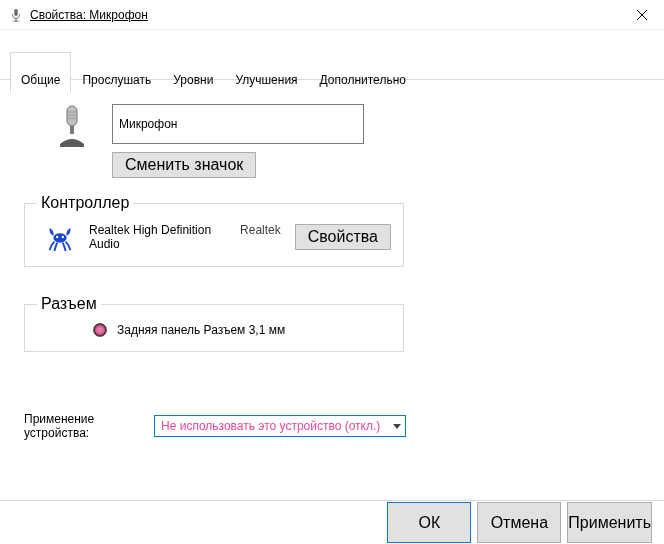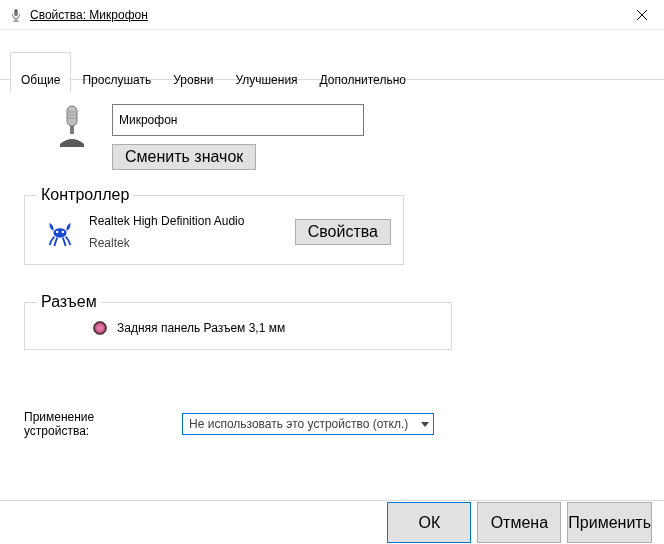--- a/index.html
+++ b/index.html
@@ -52,21 +52,21 @@
   .device-row {
     display: flex;
     gap: 22px;
     align-items: flex-start;
     margin: 8px 0 16px 30px;
   }
   .device-icon { width: 36px; height: 40px; }
   .name-col { display:flex; flex-direction:column; gap:8px; align-items:flex-start; }
   .name-input {
     width: 252px;
-    height: 32px;
+    height: 40px;
     border: 1px solid #7a7a7a;
     padding: 2px 6px;
     font-family: inherit;
     font-size: 12px;
   }
   .btn {
     background: #e1e1e1;
     border: 1px solid #adadad;
     padding: 3px 12px;
     font-family: inherit;
@@ -85,21 +85,21 @@
     padding: 0 4px;
     font-size: 16px;
   }
   .controller-row {
     display: flex;
     align-items: center;
     gap: 14px;
     padding-left: 8px;
   }
   .crab-icon { width: 30px; height: 30px; flex: 0 0 30px; }
-  .controller-txt { flex: 1; display:flex; flex-direction:column; gap:8px; }
+  .controller-txt { flex: 1; display:flex; flex-direction:row; gap:2px; }
   .controller-link { color: #404040; }
   .jack-row {
     display:flex; align-items:center; gap:10px; padding-left: 56px;
   }
   .jack-icon {
     width: 14px; height: 14px; border-radius: 50%;
     background: radial-gradient(circle at 50% 50%, #e38bb0 0%, #d95f94 50%, #8a3557 70%, #000 72%);
     border: 1px solid #555;
     box-shadow: inset 0 0 2px #000;
   }
@@ -108,23 +108,22 @@
     margin-top: 60px;
     padding-left: 0;
   }
   .usage-label { width: 100px; }
   .usage-select {
     width: 252px;
     height: 22px;
     border: 1px solid #0078d7;
     display:flex; align-items:center; justify-content:space-between;
     padding: 0 4px 0 6px;
-    color: #404040;
+    color: #ec4899;
     background: #fff;
-    margin-left: 28px;
   }
   .chev { width: 0; height: 0; border-left:4px solid transparent; border-right:4px solid transparent; border-top:5px solid #444; }
   .footer {
     position: absolute;
     bottom: 0; left: 0; right: 0;
     border-top: 1px solid #d9d9d9;
     height: 44px;
     display:flex; justify-content:flex-end; align-items:center;
     gap: 6px;
     padding: 0 12px;
@@ -198,21 +197,21 @@
         </svg>
       </div>
       <div class="controller-txt">
         <span>Realtek High Definition Audio</span>
         <span class="controller-link">Realtek</span>
       </div>
       <button class="btn" style="min-width:90px">Свойства</button>
     </div>
   </fieldset>
 
-  <fieldset class="group" style="width: 428px; margin-top: 28px;">
+  <fieldset class="group" style="width: 380px; margin-top: 28px;">
     <legend>Разъем</legend>
     <div class="jack-row">
       <span class="jack-icon"></span>
       <span>Задняя панель Разъем 3,1 мм</span>
     </div>
   </fieldset>
 
   <div class="usage-row">
     <div class="usage-label">Применение устройства:</div>
     <div class="usage-select">

